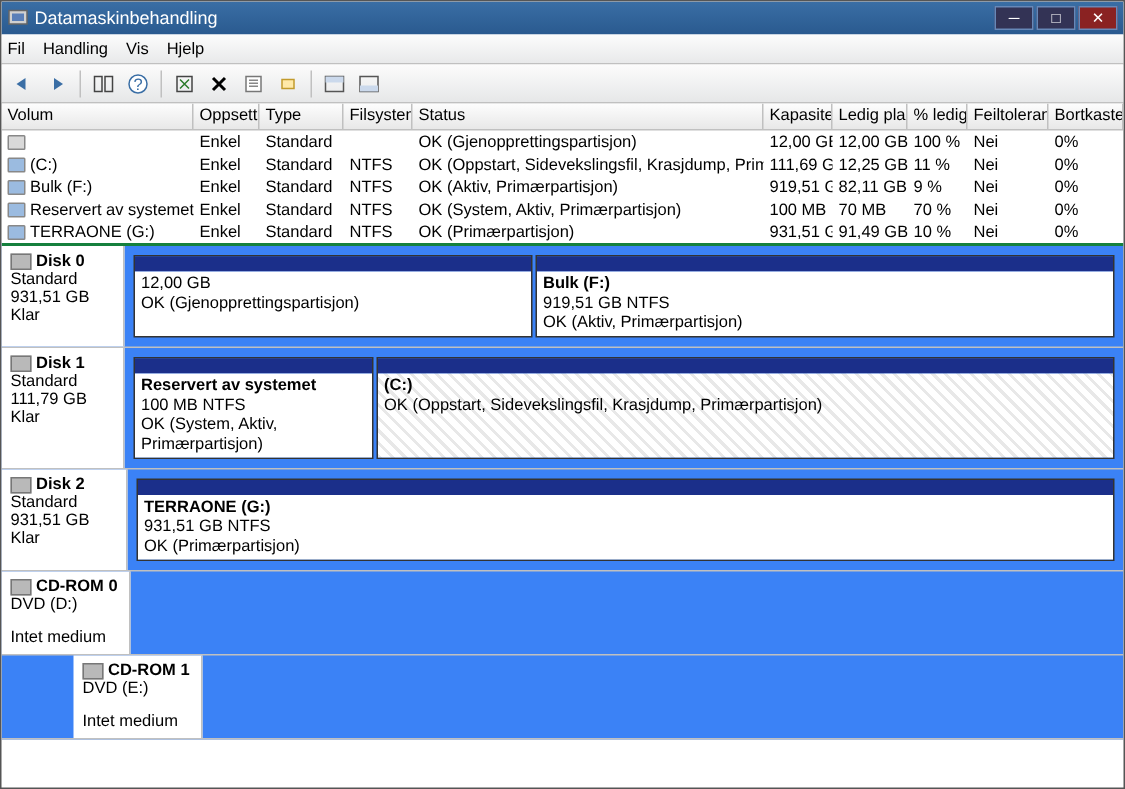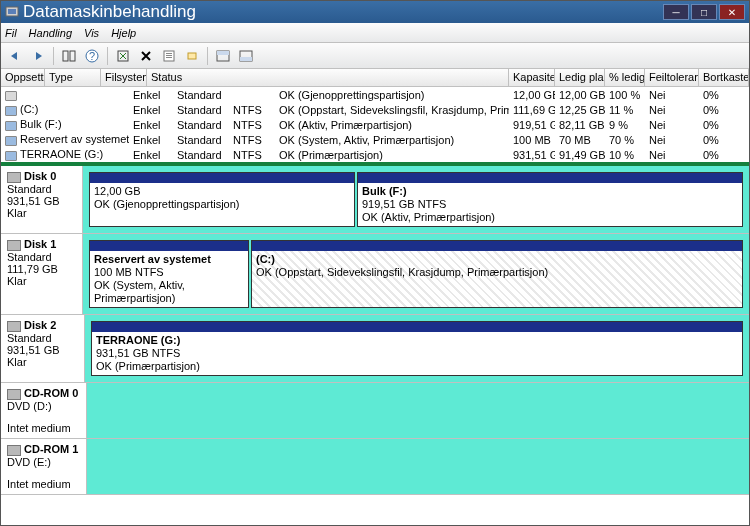--- a/index.html
+++ b/index.html
@@ -1,34 +1,34 @@
 <!DOCTYPE html>
 <html><head>
 <meta charset="utf-8">
 <style>
 * { box-sizing: border-box; margin: 0; padding: 0; font-family: "Segoe UI", Tahoma, sans-serif; font-size: 11px; }
 body { background: #fff; width: 750px; height: 526px; overflow: hidden; border: 1px solid #555; }
 .titlebar { background: linear-gradient(#3a6ea5,#2a5a8f); color:#fff; height:22px; display:flex; align-items:center; padding:0 4px; }
 .titlebar .icon { width:14px; height:14px; margin-right:4px; }
-.titlebar .title { flex:1; font-size:17px; }
+.titlebar .title { flex:1; font-size:12px; }
 .winbtns { display:flex; gap:2px; }
 .winbtn { width:26px; height:16px; background:#335; color:#fff; display:flex; align-items:center; justify-content:center; border:1px solid #6788b8; font-size:10px; cursor:pointer;}
-.menubar { background:linear-gradient(#fcfcfc,#e8e9ea); height:20px; display:flex; align-items:center; padding:0 4px; gap:12px; border-bottom:1px solid #c0c0c0;font-style:italic;}
+.menubar { background:linear-gradient(#fcfcfc,#e8e9ea); height:20px; display:flex; align-items:center; padding:0 4px; gap:12px; border-bottom:1px solid #c0c0c0;}
 .menubar span { cursor:default; }
 .toolbar { background:linear-gradient(#fcfcfc,#e6e7e8); height:26px; display:flex; align-items:center; padding:0 4px; gap:3px; border-bottom:1px solid #c0c0c0;}
 .tbtn { width:20px; height:20px; display:flex; align-items:center; justify-content:center; border:1px solid transparent; cursor:pointer;}
 .tsep { width:1px; height:18px; background:#c0c0c0; margin:0 2px;}
 .gridhead { display:flex; background:linear-gradient(#fdfdfd,#e8e8e8); border-bottom:1px solid #c0c0c0; height:18px;}
 .gh { border-right:1px solid #c0c0c0; padding:2px 4px; white-space:nowrap; overflow:hidden;}
 .gridrow { display:flex; height:15px; align-items:center;}
 .gc { padding:0 4px; white-space:nowrap; overflow:hidden;}
 .col0{width:128px} .col1{width:44px} .col2{width:56px} .col4{width:46px} .col5{width:50px} .col6{width:40px} .col7{width:54px} .col8{width:50px}
 .volicon{display:inline-block;width:12px;height:10px;background:#d9d9d9;border:1px solid #888;margin-right:3px;vertical-align:middle;border-radius:1px;}
 .volicon.hdd{background:#9bbbe0;}
-.grapharea{background:#5eead4; border-top:4px solid #15803d; padding:0; }
+.grapharea{background:#3b82f6; border-top:2px solid #15803d; padding:0; }
 .diskrow{display:flex; border-bottom:1px solid #c0c0c0; min-height:60px;}
 .diskinfo{width:86px; border-right:1px solid #c0c0c0; padding:4px 6px; background:#fff;}
 .diskinfo .dicon{display:inline-block;width:14px;height:11px;background:#b9b9b9;border:1px solid #777;margin-right:3px;vertical-align:middle;}
 .diskinfo .dname{font-weight:bold;}
 .diskparts{flex:1; padding:6px 6px 6px 6px; display:flex; gap:2px;}
 .partbox{border:1px solid #333; display:flex; flex-direction:column;}
 .partbox .stripe{height:10px;background:#1b2f8a;}
 .partbox .pbody{padding:2px 4px; background:#fff; flex:1; line-height:13px;}
 .partbox .pname{font-weight:bold;}
 .partbox.hatched .pbody{ background:repeating-linear-gradient(45deg,#e8e8e8 0,#e8e8e8 2px,#fff 2px,#fff 6px);} 
@@ -124,20 +124,21 @@
         <rect x="1" y="1" width="12" height="10" fill="none" stroke="#555"></rect>
         <rect x="1" y="7" width="12" height="4" fill="#cbd9ec"></rect>
       </svg>
     </div>
 </div>
 
 <div class="wrap">
 <div class="scrollarea">
 
 <div class="gridhead">
+  <div class="gh col0">Volum</div>
   <div class="gh col1">Oppsett</div>
   <div class="gh col2">Type</div>
   <div class="gh" style="width:46px">Filsystem</div>
   <div class="gh" style="flex:1;min-width:156px">Status</div>
   <div class="gh col4">Kapasitet</div>
   <div class="gh col5">Ledig plass</div>
   <div class="gh col6">% ledig</div>
   <div class="gh col7">Feiltoleranse</div>
   <div class="gh col8">Bortkastet</div>
 </div>
@@ -275,21 +276,21 @@
           </div>
         </div>
         <div class="diskrow" style="min-height: 56px;">
           <div class="diskinfo">
             <div><span class="dicon"></span><span class="dname">CD-ROM 0</span></div>
             <div>DVD (D:)</div>
             <div style="margin-top:10px">Intet medium</div>
           </div>
           <div class="diskparts"></div>
         </div>
-        <div class="diskrow" style="min-height: 56px;">
+        <div class="diskrow" style="min-height: 56px; padding-left: 48px;">
           <div class="diskinfo">
             <div><span class="dicon"></span><span class="dname">CD-ROM 1</span></div>
             <div>DVD (E:)</div>
             <div style="margin-top:10px">Intet medium</div>
           </div>
           <div class="diskparts"></div>
         </div>
       </div>
 
 </div>

